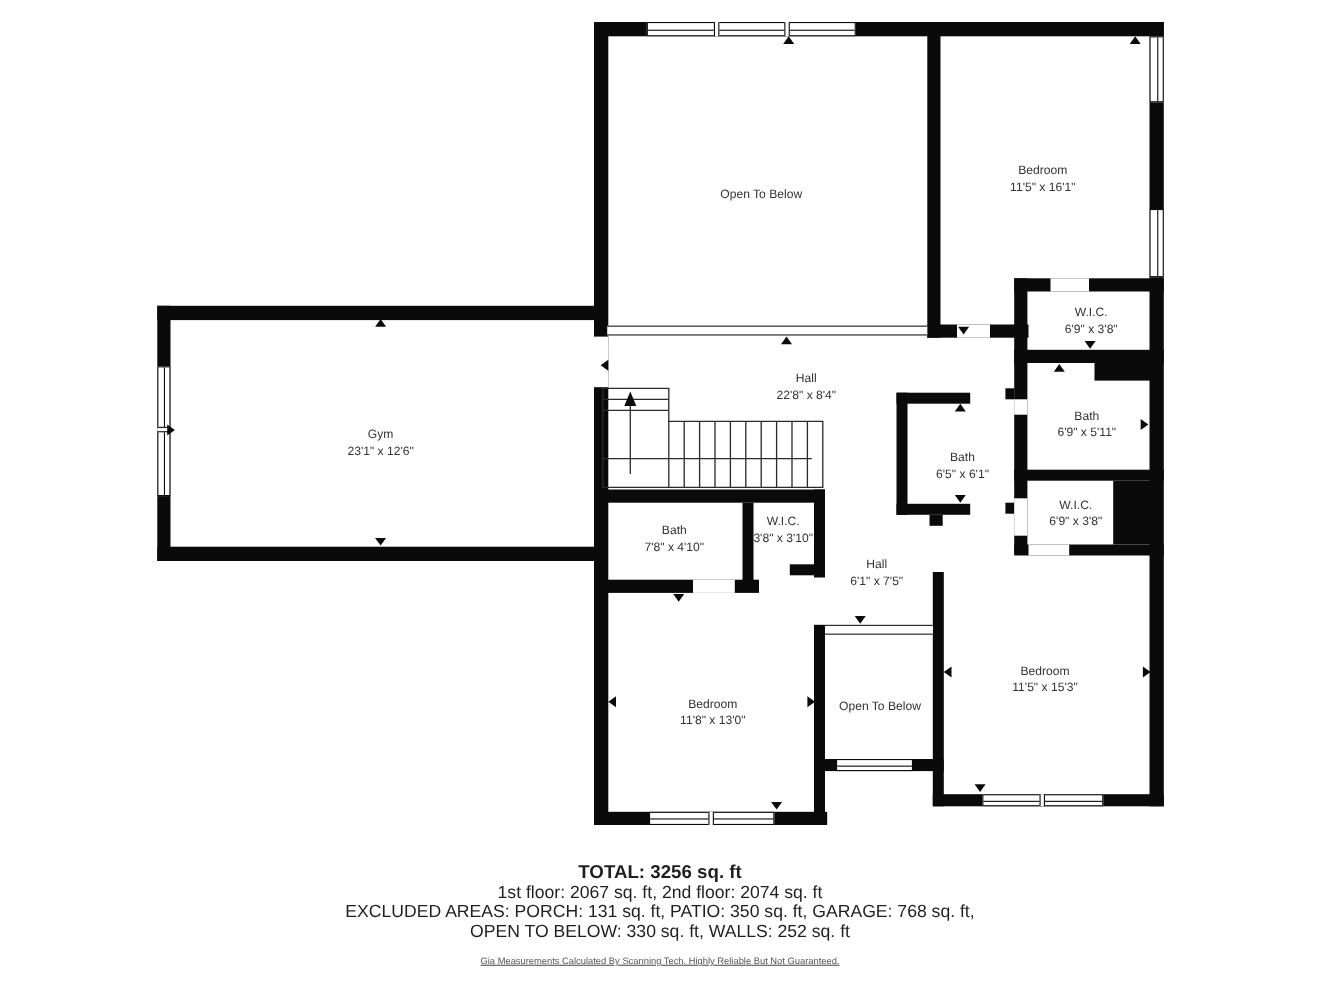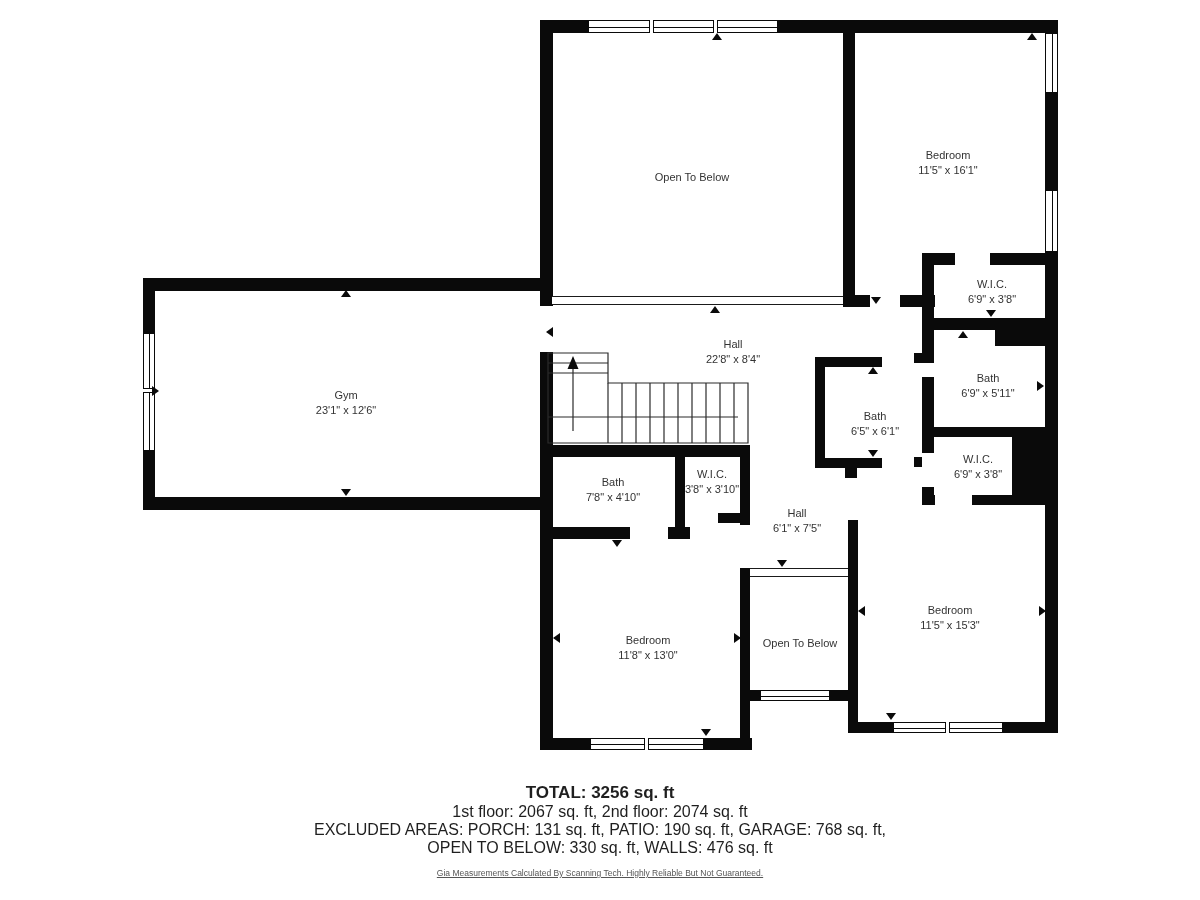--- a/index.html
+++ b/index.html
@@ -199,18 +199,18 @@
     <span></span>
   </div>
   <div class="room-label" style="left:950px;top:618px">
     <span>Bedroom</span>
     <span>11'5" x 15'3"</span>
   </div>
 
   <div class="footer">
     <div class="total">TOTAL: 3256 sq. ft</div>
     <div class="line">1st floor: 2067 sq. ft, 2nd floor: 2074 sq. ft</div>
-    <div class="line">EXCLUDED AREAS: PORCH: 131 sq. ft, PATIO: 190 sq. ft, GARAGE: 768 sq. ft,</div>
-    <div class="line">OPEN TO BELOW: 330 sq. ft, WALLS: 476 sq. ft</div>
+    <div class="line">EXCLUDED AREAS: PORCH: 131 sq. ft, PATIO: 350 sq. ft, GARAGE: 768 sq. ft,</div>
+    <div class="line">OPEN TO BELOW: 330 sq. ft, WALLS: 252 sq. ft</div>
     <div class="disclaimer">Gia Measurements Calculated By Scanning Tech. Highly Reliable But Not Guaranteed.</div>
   </div>
 
 </div>
 
 </body></html>

